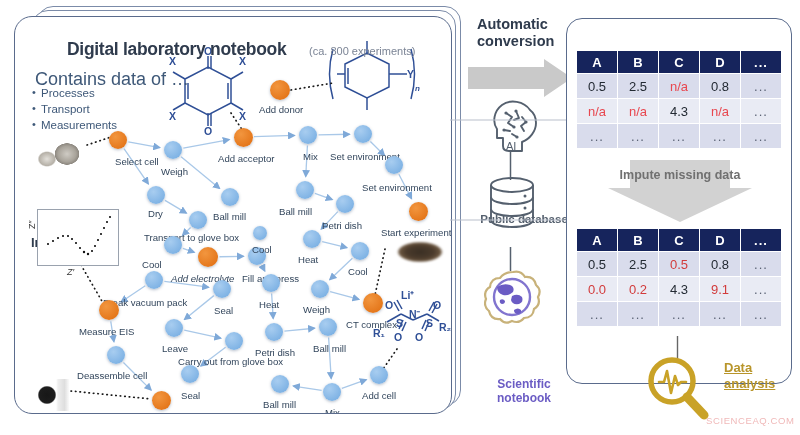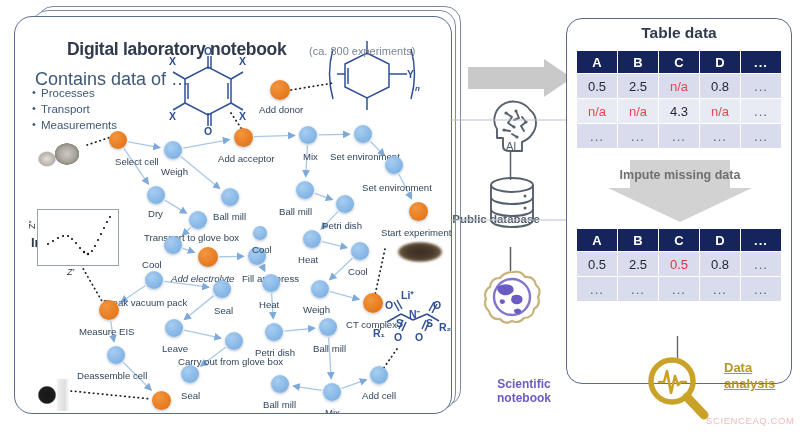--- a/index.html
+++ b/index.html
@@ -114,21 +114,21 @@
   
   #mid-title {
     position: absolute; left: 477px; top: 16px; width: 92px;
     font-size: 14.5px; font-weight: bold; color: #2f3b4d; line-height: 1.16;
   }
   #ai-label {
     position: absolute; left: 506px; top: 140px; font-size: 11px; color: #55606e;
     white-space: nowrap;
   }
   #db-label {
-    position: absolute; left: 451px; top: 213px; width: 90px; text-align: center;
+    position: absolute; left: 479px; top: 213px; width: 90px; text-align: center;
     font-size: 11.5px; font-weight: bold; color: #55606e; line-height: 1.18;
   }
   #sci-label {
     position: absolute; left: 470px; top: 377px; width: 108px; text-align: center;
     font-size: 12px; font-weight: bold; color: #6b5cc4; line-height: 1.18;
   }
 
   
   #tbl-card {
     position: absolute; left: 566px; top: 18px; width: 226px; height: 366px;
@@ -397,20 +397,21 @@
         <div class="node blue" style="left: 256px; top: 358px; width: 18px; height: 18px;"></div>
         <div class="nlabel" style="left: 248px; top: 383px;">Ball mill</div>
         <div class="node blue" style="left: 308px; top: 366px; width: 18px; height: 18px;"></div>
         <div class="nlabel" style="left: 310px; top: 391px;">Mix</div>
         <div class="node blue" style="left: 355px; top: 349px; width: 18px; height: 18px;"></div>
         <div class="nlabel" style="left: 347px; top: 374px;">Add cell</div>
         <div class="node orange" style="left: 136.5px; top: 373.5px; width: 19px; height: 19px;"></div>
       </div>
   </div>
 
+  <div id="mid-title">Automatic conversion</div>
 
   <svg class="abs" style="left:466px; top:58px; width:108px; height:40px;" viewBox="0 0 108 40">
     <path d="M 2 9 L 78 9 L 78 1 L 106 20 L 78 39 L 78 31 L 2 31 Z" fill="#c9c9c9"></path>
   </svg>
 
   <svg class="abs" style="left:486px; top:96px; width:62px; height:62px;" viewBox="0 0 62 62">
     <g fill="none" stroke="#55606e" stroke-width="1.9" stroke-linejoin="round" stroke-linecap="round">
       <path d="M 44 14 C 38 5 24 3 16 9 C 8 15 6 26 11 33 L 11 42 L 17 42 L 17 50 C 17 53 19 55 23 55 L 36 55 L 36 46 C 44 43 50 35 50 27 C 50 22 48 17 44 14 Z"></path>
       <path d="M 20 17 L 26 21 L 22 27 L 28 31"></path>
       <path d="M 30 15 L 33 22 L 28 24"></path>
@@ -467,21 +468,20 @@
   <div id="sci-label">Scientific notebook</div>
 
   <svg class="abs" style="left:450px; top:100px; width:130px; height:140px;" viewBox="0 0 130 140">
     <g stroke="#b9bfcb" stroke-width="1">
       <line x1="0" y1="20" x2="130" y2="20"></line>
       <line x1="0" y1="120" x2="130" y2="120"></line>
     </g>
   </svg>
 
   <div id="tbl-card"></div>
-  <div id="tbl-title">Table data</div>
 
   <table class="dtable" id="table-top">
     <thead>
         <tr>
           <th>A</th>
           <th>B</th>
           <th>C</th>
           <th>D</th>
           <th class="dots">...</th>
         </tr>
@@ -527,20 +527,27 @@
         </tr>
       </thead>
     <tbody>
         <tr class="r-odd">
           <td>0.5</td>
           <td>2.5</td>
           <td class="imp">0.5</td>
           <td>0.8</td>
           <td class="dots">...</td>
         </tr>
+        <tr class="r-even">
+          <td class="imp">0.0</td>
+          <td class="imp">0.2</td>
+          <td>4.3</td>
+          <td class="imp">9.1</td>
+          <td class="dots">...</td>
+        </tr>
         <tr class="r-odd">
           <td class="dots">...</td>
           <td class="dots">...</td>
           <td class="dots">...</td>
           <td class="dots">...</td>
           <td class="dots">...</td>
         </tr>
       </tbody>
   </table>
 

